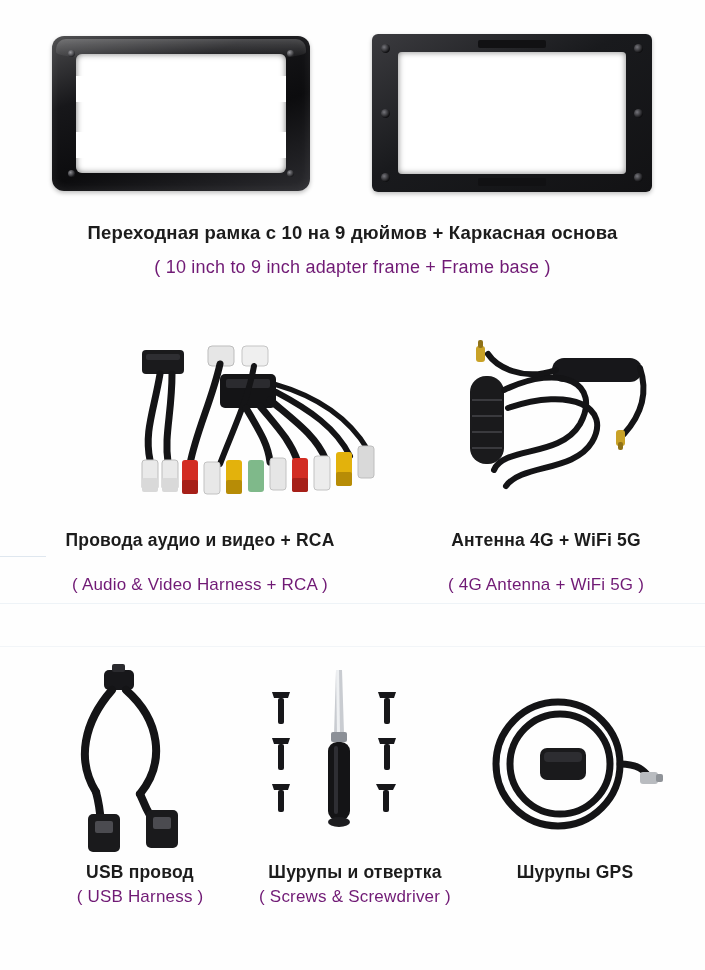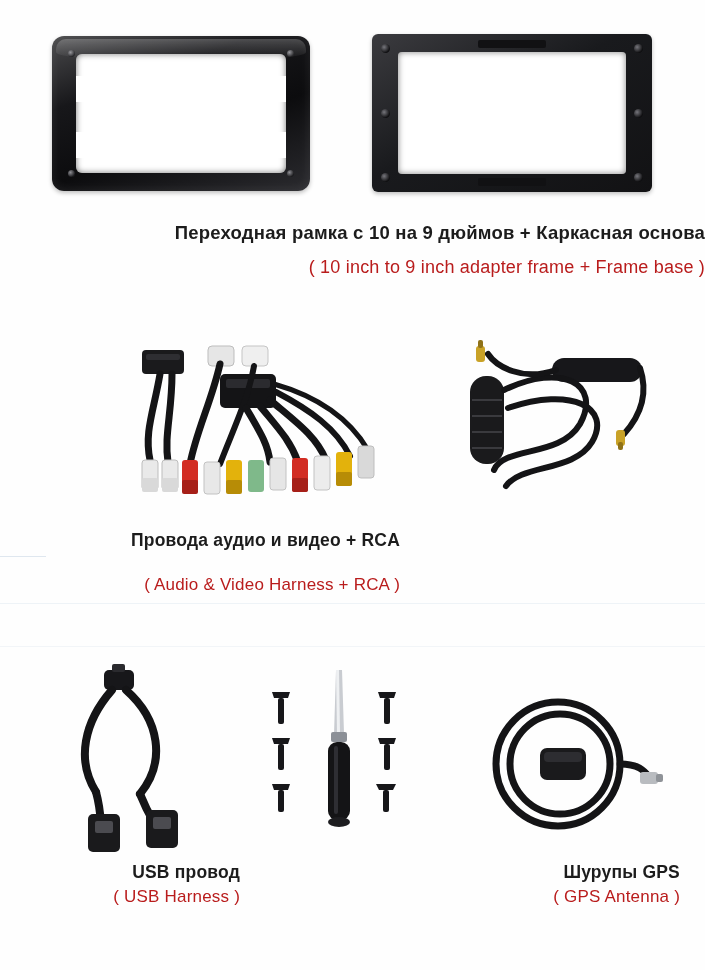--- a/index.html
+++ b/index.html
@@ -16,29 +16,29 @@
   }
   .page {
     position: relative;
     width: 705px;
     height: 970px;
     background: #fefefe;
   }
 
   
   .caption {
-    text-align: right;
+    text-align: center;
   }
   .caption .ru {
     font-weight: bold;
     color: #1c1c1c;
     letter-spacing: .2px;
   }
   .caption .en {
-    color: #b91c1c;
+    color: #701a75;
     letter-spacing: .2px;
   }
 
   
   .section-frames {
     position: absolute;
     top: 0;
     left: 0;
     width: 705px;
     height: 300px;
@@ -370,20 +370,24 @@
           <rect x="166" y="104" width="5" height="8" rx="2" fill="#8f7218"></rect>
         </g>
       </svg>
     </div>
 
     <div class="caption cap-two-left">
       <div class="ru">Провода аудио и видео + RCA</div>
       <div class="en">( Audio &amp; Video Harness + RCA )</div>
     </div>
 
+    <div class="caption cap-two-right">
+      <div class="ru">Антенна 4G + WiFi 5G</div>
+      <div class="en">( 4G Antenna + WiFi 5G )</div>
+    </div>
   </div>
 
   <div class="section-three">
 
     <div class="art-usb">
       <svg width="150" height="190" viewBox="0 0 150 190" xmlns="http://www.w3.org/2000/svg">
 
         <rect x="42" y="6" width="30" height="20" rx="5" fill="#17171a"></rect>
         <rect x="50" y="0" width="13" height="8" rx="2" fill="#2a2a2e"></rect>
 
@@ -448,20 +452,23 @@
         <rect x="60" y="62" width="46" height="32" rx="7" fill="#1a1a1c"></rect>
         <rect x="64" y="66" width="38" height="10" rx="4" fill="#2d2d31"></rect>
       </svg>
     </div>
 
     <div class="caption cap-usb">
       <div class="ru">USB провод</div>
       <div class="en">( USB Harness )</div>
     </div>
 
+    <div class="caption cap-screws">
+      <div class="ru">Шурупы и отвертка</div>
+      <div class="en">( Screws &amp; Screwdriver )</div>
+    </div>
 
     <div class="caption cap-gps">
       <div class="ru">Шурупы GPS</div>
-      <div class="en">( GPS Antenna )</div>
     </div>
   </div>
 
 </div>
 
 </body></html>

